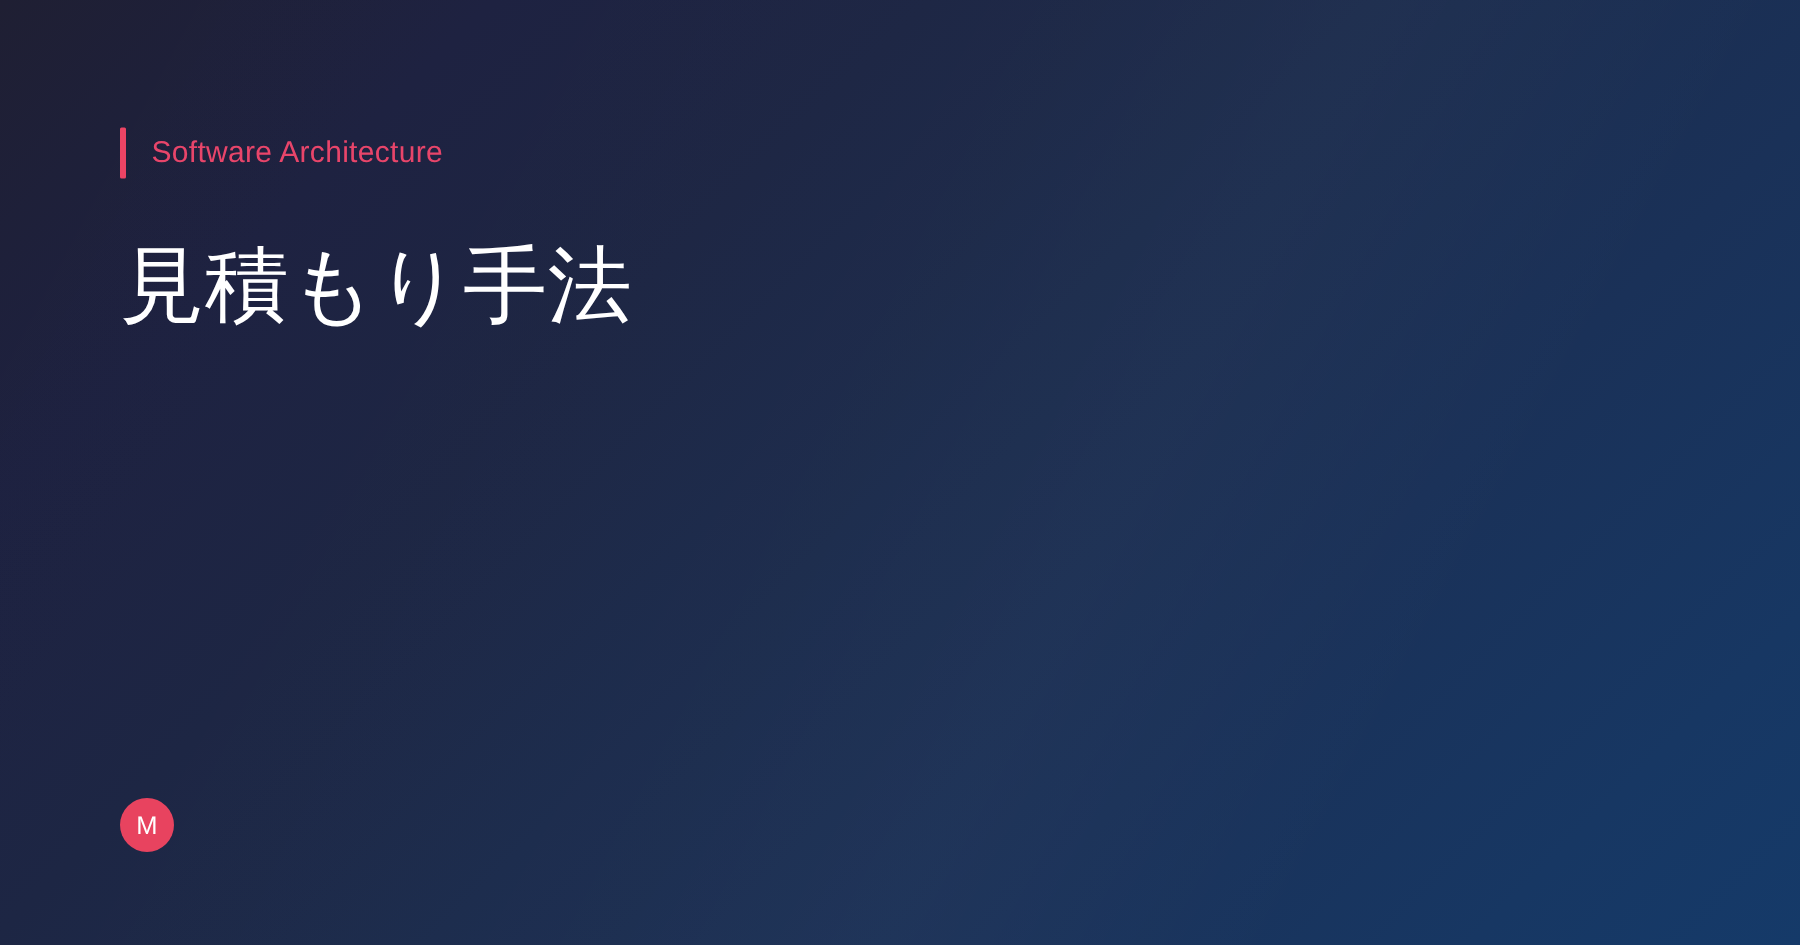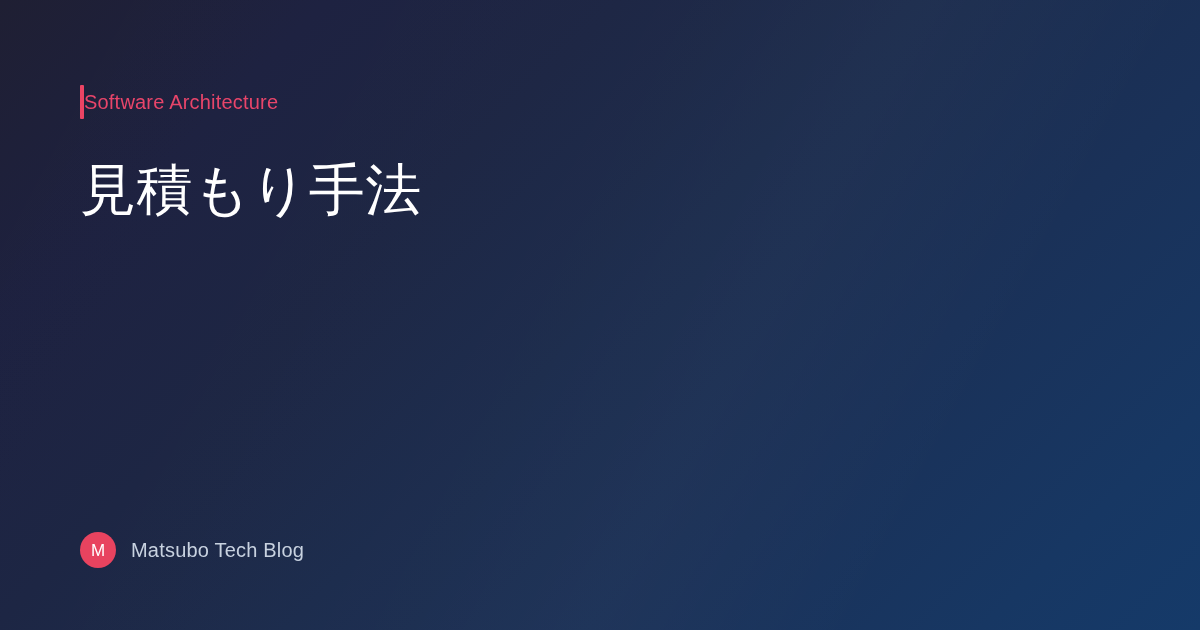--- a/index.html
+++ b/index.html
@@ -64,20 +64,21 @@
     margin: 12px 0 0 0;
   }
   .category-bar {
     width: 4px;
     height: 34px;
     background: #ec4464;
     border-radius: 1px;
     flex: 0 0 auto;
   }
   .category-label {
+    margin-left: 17px;
     color: #e8456a;
     font-size: 20px;
     line-height: 1;
     letter-spacing: 0.2px;
     white-space: nowrap;
   }
 
   
   .title {
     margin: 34px 0 10px 0;
@@ -132,15 +133,14 @@
       <span class="category-bar"></span>
       <span class="category-label">Software Architecture</span>
     </div>
 
     <h1 class="title">見積もり手法</h1>
 
   </div>
 
   <div class="footer">
     <span class="avatar">M</span>
-    <span class="site-name">Matsubo Tech Blog</span>
   </div>
 </div>
 
 </body></html>

